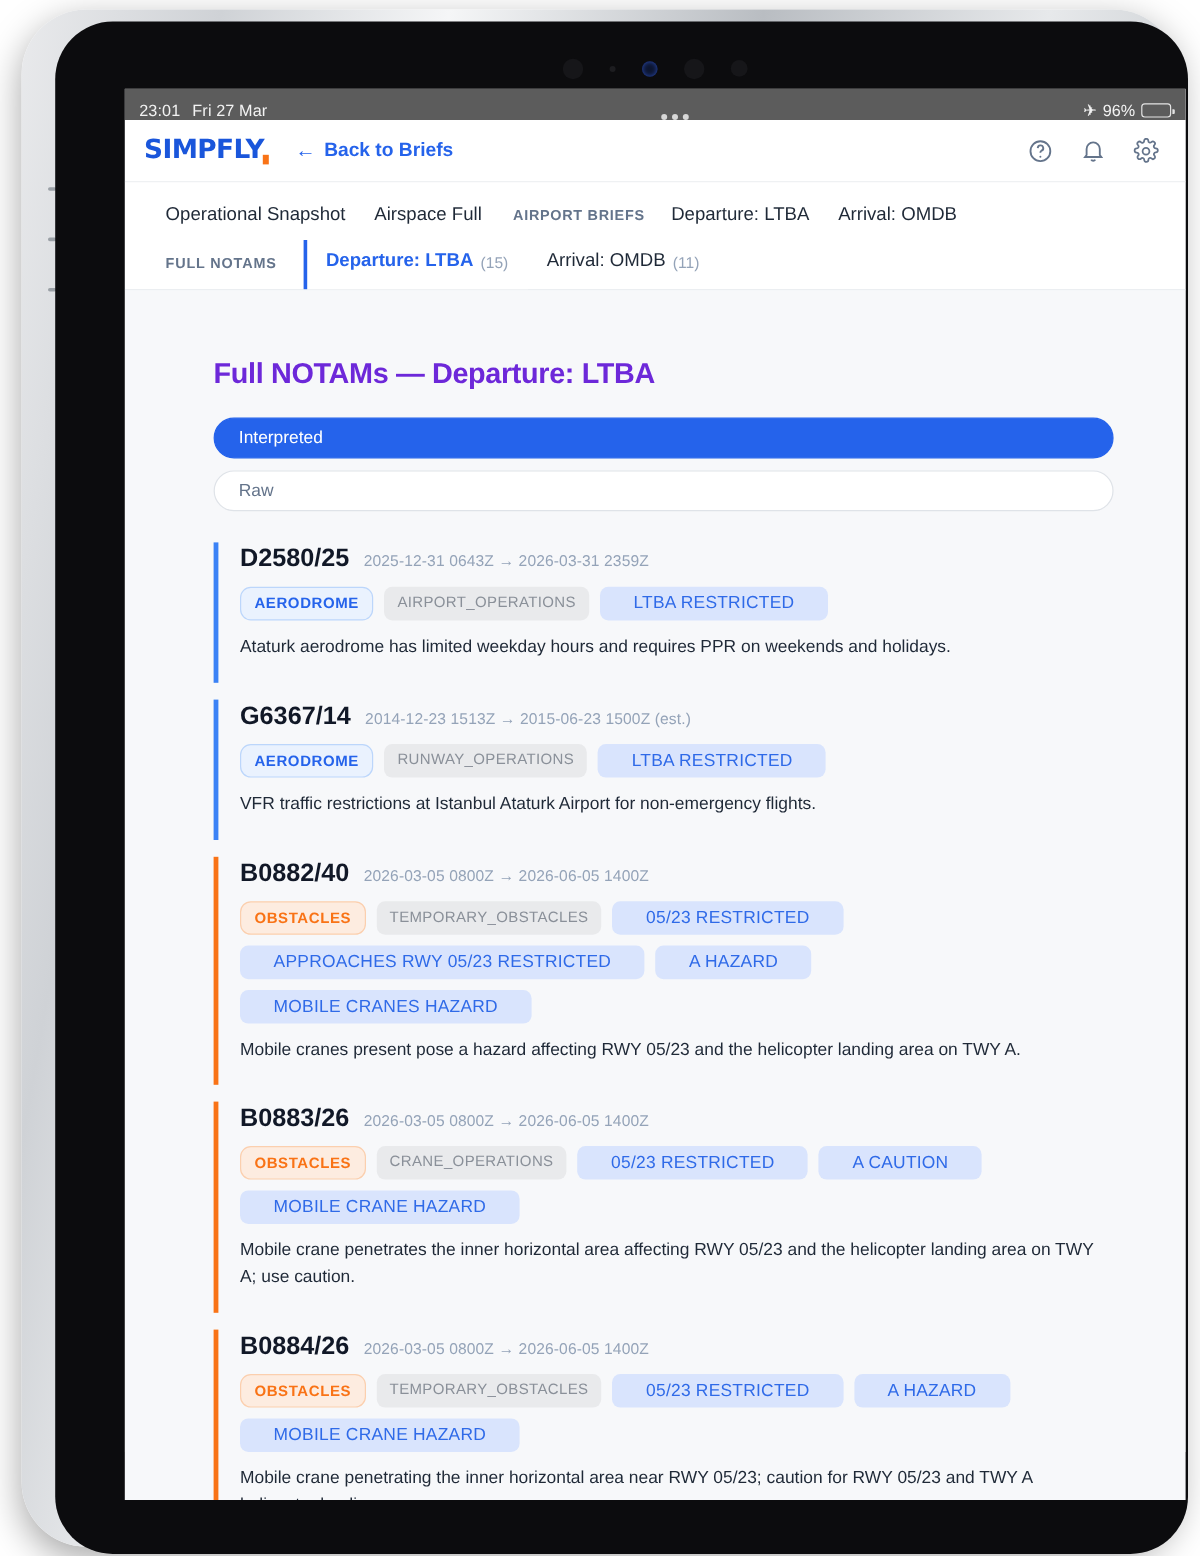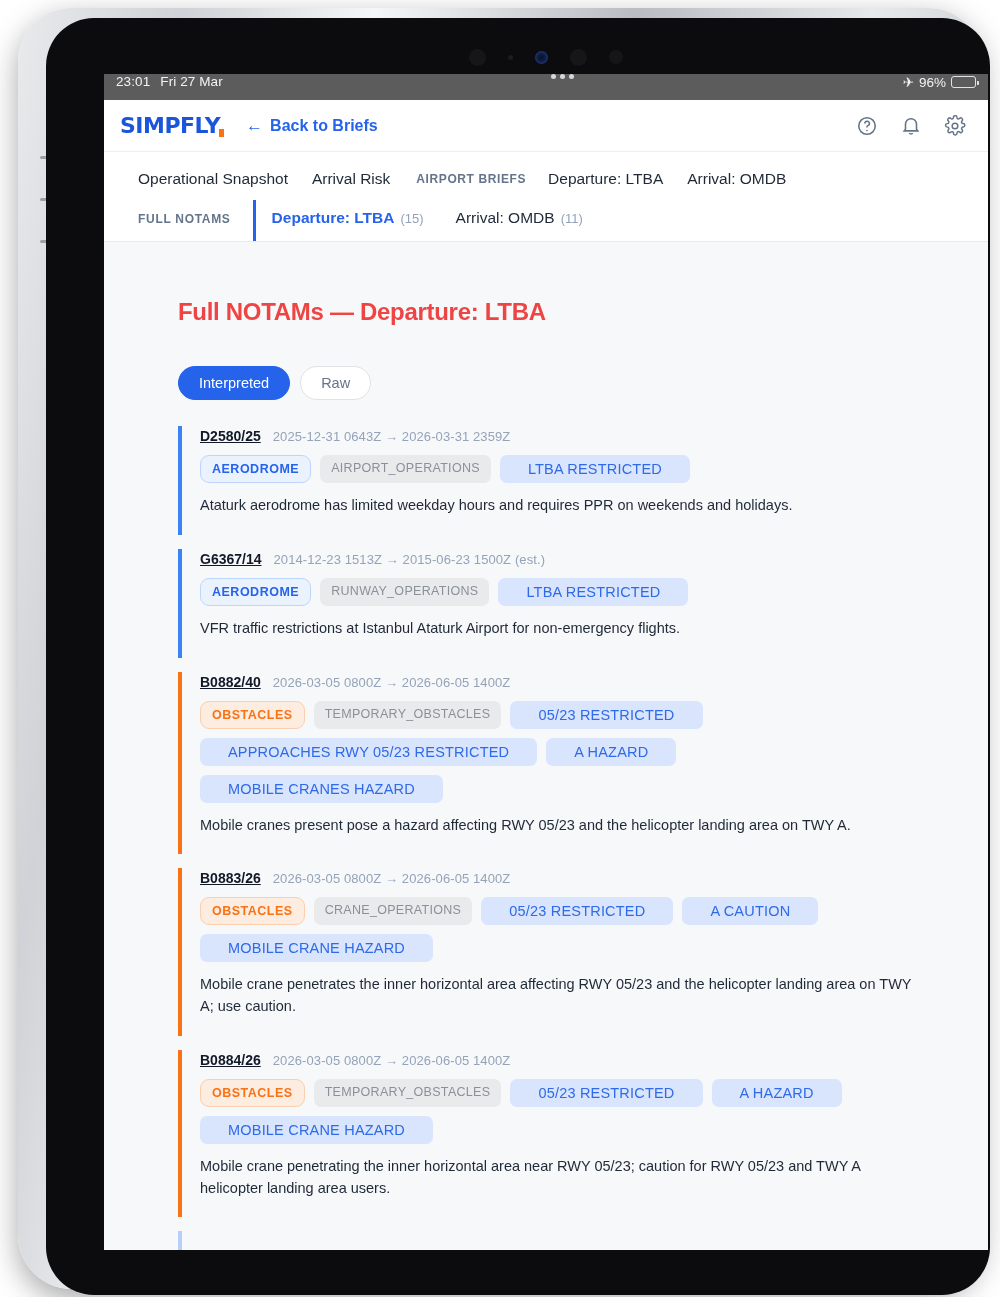--- a/index.html
+++ b/index.html
@@ -54,21 +54,21 @@
     left: 58px; top: 56px;
     width: 884px; height: 1176px;
     background: #f7f8fa;
     overflow: hidden;
   }
 
   
   #status-bar {
     height: 26px;
     background: #5c5c5c;
-    display: flex; align-items: flex-start;
+    display: flex; align-items: flex-end;
     padding: 0 12px;
     color: #f3f3f3;
     font-size: 13.5px;
     gap: 11px;
   }
   #status-left { display: flex; gap: 10px; align-items: baseline; letter-spacing: .1px; }
   #status-center { flex: 1; display: flex; justify-content: center; align-items: center; gap: 4px; }
   .tab-dot { width: 5px; height: 5px; border-radius: 50%; background: #d7d7d7; }
   #status-right { display: flex; align-items: center; gap: 5px; font-size: 13.5px; }
   #battery-shell {
@@ -169,42 +169,42 @@
   .subtab .count { color: #94a3b8; font-size: 13px; font-weight: 400; }
 
   
   #content {
     background: #f7f8fa;
     padding: 56px 0 0 0;
     height: calc(100% - 52px - 26px - 26px - 104px);
   }
   #content-inner { padding: 0 60px 0 74px; }
   #page-title {
-    font-size: 24px; font-weight: 700; color: #ef4444;
-    letter-spacing: -.3px; margin-bottom: 40px;
-  }
-
-  #mode-toggle { display: flex; gap: 10px; margin-bottom: 26px; }
+    font-size: 24px; font-weight: 700; color: #6d28d9;
+    letter-spacing: -.3px; margin-bottom: 22px;
+  }
+
+  #mode-toggle { display: flex; gap: 10px; margin-bottom: 26px; flex-direction: column; }
   .toggle-btn {
     font-size: 14.5px; padding: 8px 20px; border-radius: 999px; cursor: pointer;
     border: 1px solid #dfe3e8; background: #ffffff; color: #64748b;
   }
   .toggle-btn.active {
     background: #2563eb; color: #ffffff; border-color: #2563eb; font-weight: 500;
   }
 
   
   .notam {
     border-left: 4px solid #3b82f6;
     padding: 2px 0 18px 18px;
     margin-bottom: 14px;
   }
   .notam.obstacles { border-left-color: #f97316; }
   .notam-head { display: flex; align-items: baseline; gap: 12px; margin-bottom: 11px; }
-  .notam-id { font-size: 14px; font-weight: 700; color: #111827; text-decoration: underline; }
+  .notam-id { font-size: 21px; font-weight: 700; color: #111827; }
   .notam-dates { font-size: 13px; color: #94a3b8; letter-spacing: .1px; }
   .notam-tags { display: flex; flex-wrap: wrap; gap: 9px; margin-bottom: 12px; }
   .tag {
     font-size: 12.5px; padding: 6px 11px; border-radius: 7px; white-space: nowrap;
   }
   .tag.cat-aerodrome {
     background: #eaf2fe; color: #2563eb; border: 1px solid #bcd6fb;
     font-weight: 700; letter-spacing: .5px; border-radius: 9px;
   }
   .tag.cat-obstacles {
@@ -290,21 +290,21 @@
               <circle cx="12" cy="12" r="3.1"></circle>
               <path d="M19.3 14.1a1.6 1.6 0 0 0 .32 1.76l.06.06a1.9 1.9 0 1 1-2.7 2.7l-.06-.06a1.6 1.6 0 0 0-1.76-.32 1.6 1.6 0 0 0-.97 1.46v.17a1.9 1.9 0 1 1-3.8 0v-.09a1.6 1.6 0 0 0-1.05-1.46 1.6 1.6 0 0 0-1.76.32l-.06.06a1.9 1.9 0 1 1-2.7-2.7l.06-.06a1.6 1.6 0 0 0 .32-1.76 1.6 1.6 0 0 0-1.46-.97h-.17a1.9 1.9 0 1 1 0-3.8h.09a1.6 1.6 0 0 0 1.46-1.05 1.6 1.6 0 0 0-.32-1.76l-.06-.06a1.9 1.9 0 1 1 2.7-2.7l.06.06a1.6 1.6 0 0 0 1.76.32h.08a1.6 1.6 0 0 0 .97-1.46v-.17a1.9 1.9 0 1 1 3.8 0v.09a1.6 1.6 0 0 0 .97 1.46 1.6 1.6 0 0 0 1.76-.32l.06-.06a1.9 1.9 0 1 1 2.7 2.7l-.06.06a1.6 1.6 0 0 0-.32 1.76v.08a1.6 1.6 0 0 0 1.46.97h.17a1.9 1.9 0 1 1 0 3.8h-.09a1.6 1.6 0 0 0-1.46.97z"></path>
             </svg>
           </span>
         </div>
       </div>
 
       <div id="nav-area">
         <div id="nav-row-1">
           <div class="nav-item">Operational Snapshot</div>
-          <div class="nav-item">Arrival Risk</div>
+          <div class="nav-item">Airspace Full</div>
           <div class="nav-group-label">AIRPORT BRIEFS</div>
           <div class="nav-item">Departure: LTBA</div>
           <div class="nav-item">Arrival: OMDB</div>
         </div>
         <div id="nav-row-2">
           <div id="nav-row-2-inner">
             <div class="subnav-label">FULL NOTAMS</div>
             <div class="subtab active">
               <span>Departure: LTBA</span>
               <span class="count">(15)</span>

